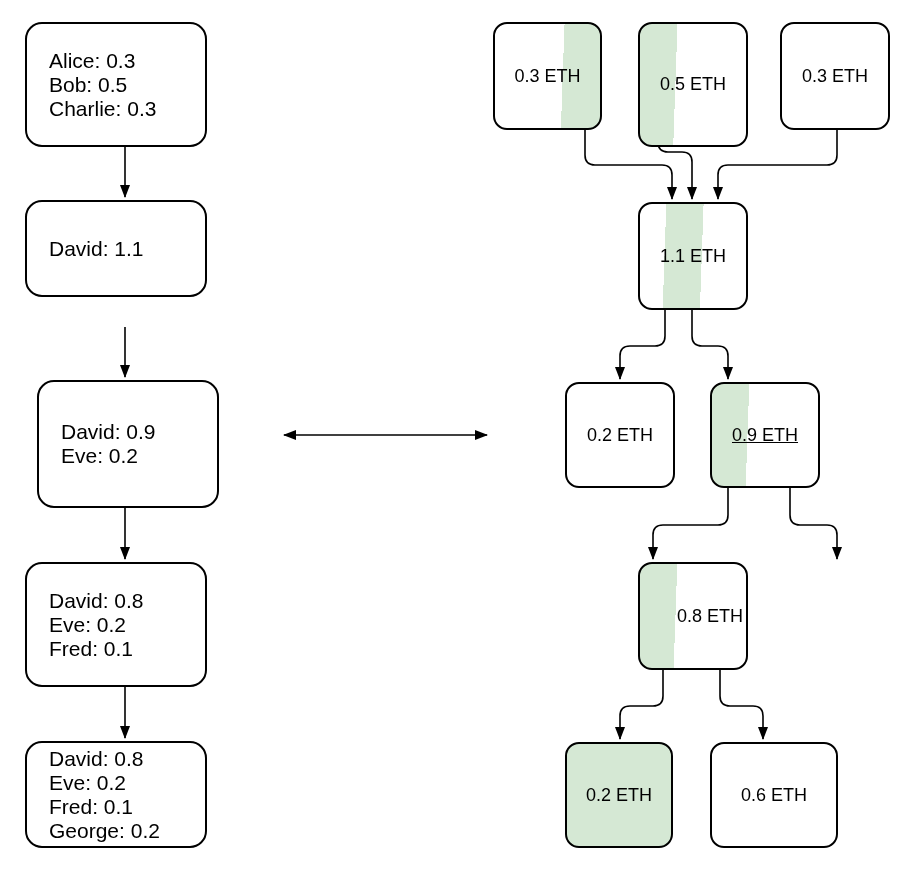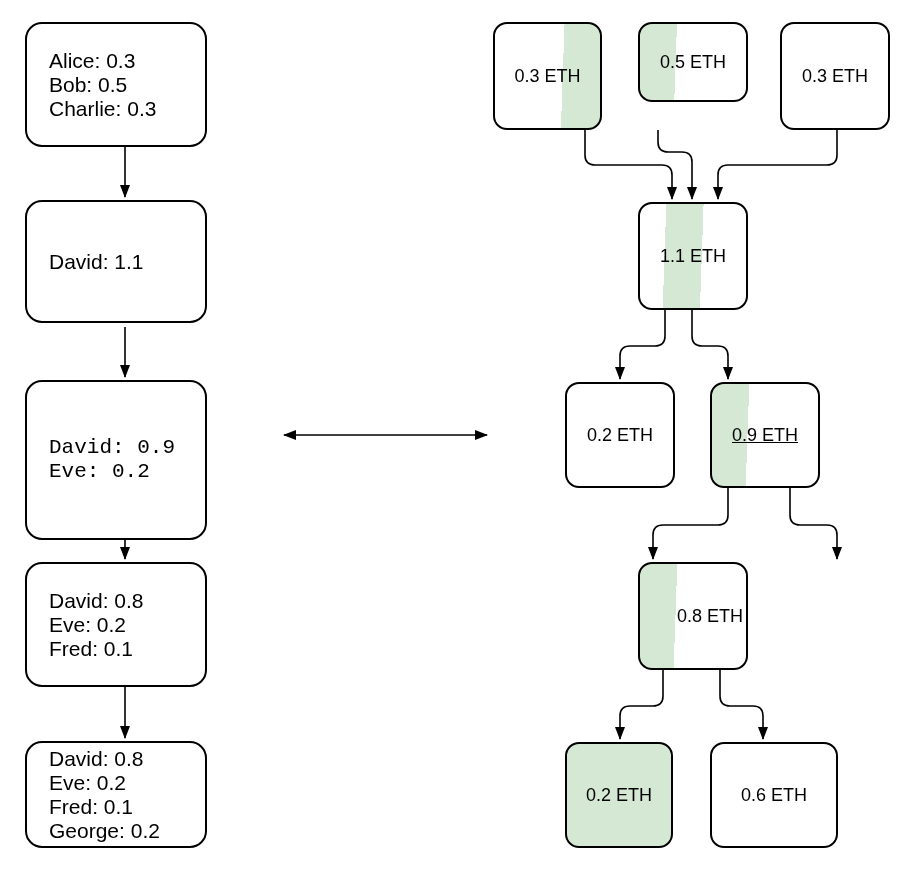--- a/index.html
+++ b/index.html
@@ -74,42 +74,42 @@
       <path d="M 790 488 L 790 515 Q 790 525 800 525 L 827 525 Q 837 525 837 535 L 837 559" fill="none" stroke="#000000" stroke-width="1.6" marker-end="url(#arrowhead)"></path>
       <path d="M 663 670 L 663 696 Q 663 706 653 706 L 630 706 Q 620 706 620 716 L 620 739" fill="none" stroke="#000000" stroke-width="1.6" marker-end="url(#arrowhead)"></path>
       <path d="M 720 670 L 720 696 Q 720 706 730 706 L 753 706 Q 763 706 763 716 L 763 739" fill="none" stroke="#000000" stroke-width="1.6" marker-end="url(#arrowhead)"></path>
       <path d="M 284 435 L 487 435" fill="none" stroke="#000000" stroke-width="1.6" marker-end="url(#arrowhead)" marker-start="url(#arrowhead)"></path>
     </svg>
 <div class="node account-node" style="left: 25px; top: 22px; width: 182px; height: 125px;">
       <div>Alice: 0.3</div>
       <div>Bob: 0.5</div>
       <div>Charlie: 0.3</div>
     </div>
-    <div class="node account-node" style="left: 25px; top: 200px; width: 182px; height: 123px;">
+    <div class="node account-node" style="left: 25px; top: 200px; width: 182px; height: 97px;">
       <div>David: 1.1</div>
     </div>
-    <div class="node account-node" style="left: 25px; top: 380px; width: 182px; height: 160px; font-family: Liberation Mono, monospace;">
+    <div class="node account-node" style="left: 37px; top: 380px; width: 182px; height: 128px;">
       <div>David: 0.9</div>
       <div>Eve: 0.2</div>
     </div>
     <div class="node account-node" style="left: 25px; top: 562px; width: 182px; height: 125px;">
       <div>David: 0.8</div>
       <div>Eve: 0.2</div>
       <div>Fred: 0.1</div>
     </div>
     <div class="node account-node" style="left: 25px; top: 741px; width: 182px; height: 107px;">
       <div>David: 0.8</div>
       <div>Eve: 0.2</div>
       <div>Fred: 0.1</div>
       <div>George: 0.2</div>
     </div>
     <div class="node utxo-node" style="left: 493px; top: 22px; width: 109px; height: 108px; background-image: linear-gradient(92deg, rgb(255, 255, 255) 64%, rgb(213, 232, 212) 64%, rgb(213, 232, 212) 100%, rgb(255, 255, 255) 100%);">
       <span>0.3 ETH</span>
     </div>
-    <div class="node utxo-node" style="left: 638px; top: 22px; width: 110px; height: 80px; background-image: linear-gradient(92deg, rgb(255, 255, 255) 0%, rgb(213, 232, 212) 0%, rgb(213, 232, 212) 34%, rgb(255, 255, 255) 34%);">
+    <div class="node utxo-node" style="left: 638px; top: 22px; width: 110px; height: 125px; background-image: linear-gradient(92deg, rgb(255, 255, 255) 0%, rgb(213, 232, 212) 0%, rgb(213, 232, 212) 34%, rgb(255, 255, 255) 34%);">
       <span>0.5 ETH</span>
     </div>
     <div class="node utxo-node" style="left: 780px; top: 22px; width: 110px; height: 108px;">
       <span>0.3 ETH</span>
     </div>
     <div class="node utxo-node" style="left: 638px; top: 202px; width: 110px; height: 108px; background-image: linear-gradient(92deg, rgb(255, 255, 255) 24%, rgb(213, 232, 212) 24%, rgb(213, 232, 212) 58%, rgb(255, 255, 255) 58%);">
       <span>1.1 ETH</span>
     </div>
     <div class="node utxo-node" style="left: 565px; top: 382px; width: 110px; height: 106px;">
       <span>0.2 ETH</span>

